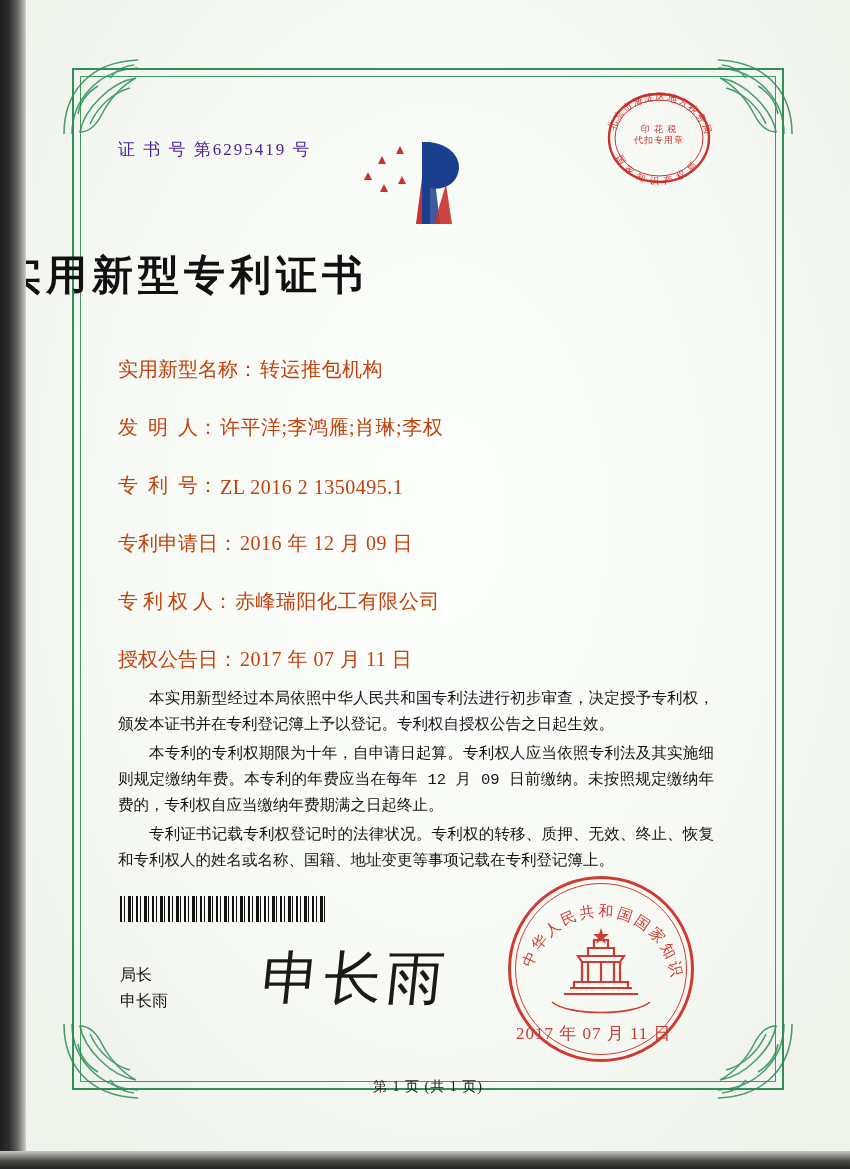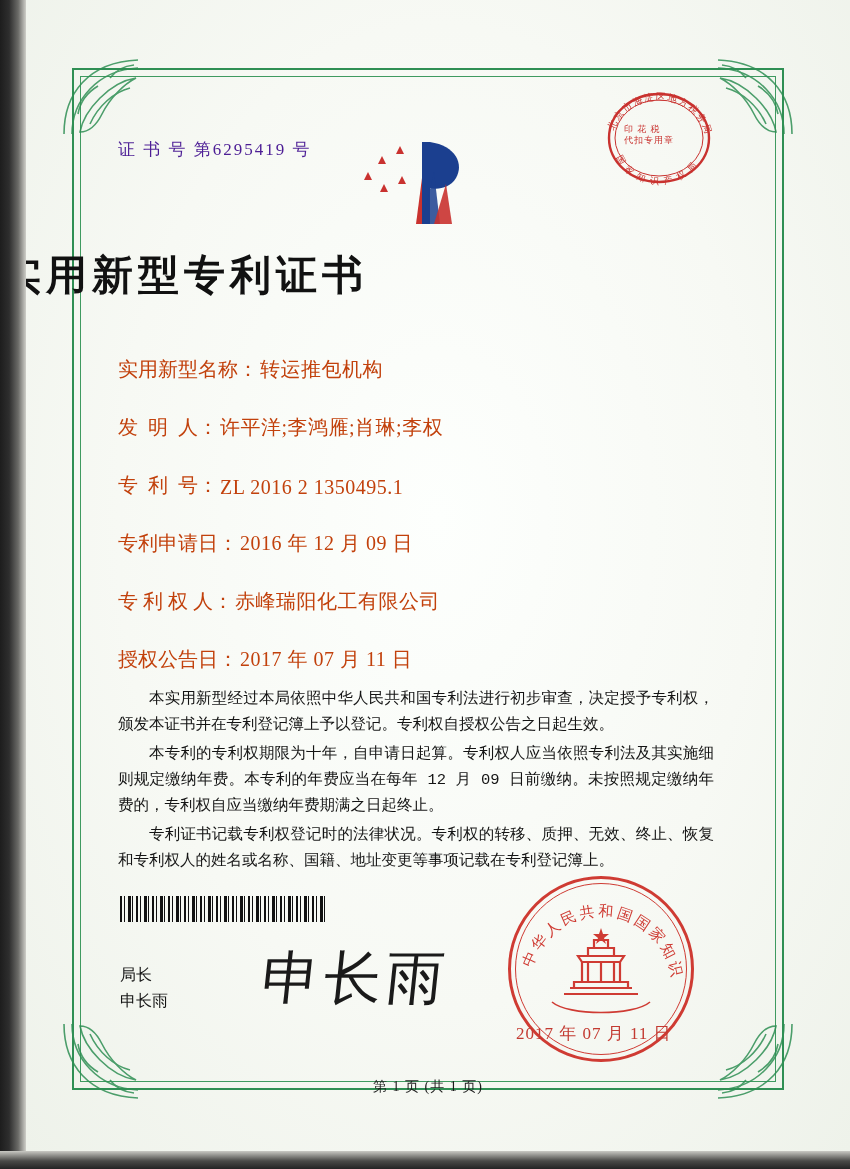--- a/index.html
+++ b/index.html
@@ -87,21 +87,21 @@
   .seal-top .sl-text {
     position: absolute;
     left: 0; top: 0; width: 122px; height: 104px;
     color: #c9322f;
     font-size: 8px;
   }
   .seal-inner-lines {
     position: absolute;
     left: 26px; top: 38px;
     width: 70px;
-    text-align: left;
+    text-align: center;
     color: #c9322f;
     font-size: 9px;
     line-height: 11px;
     letter-spacing: 1px;
   }
   
   .doc-title {
     position: absolute;
     left: 0; top: 248px;
     width: 824px;

